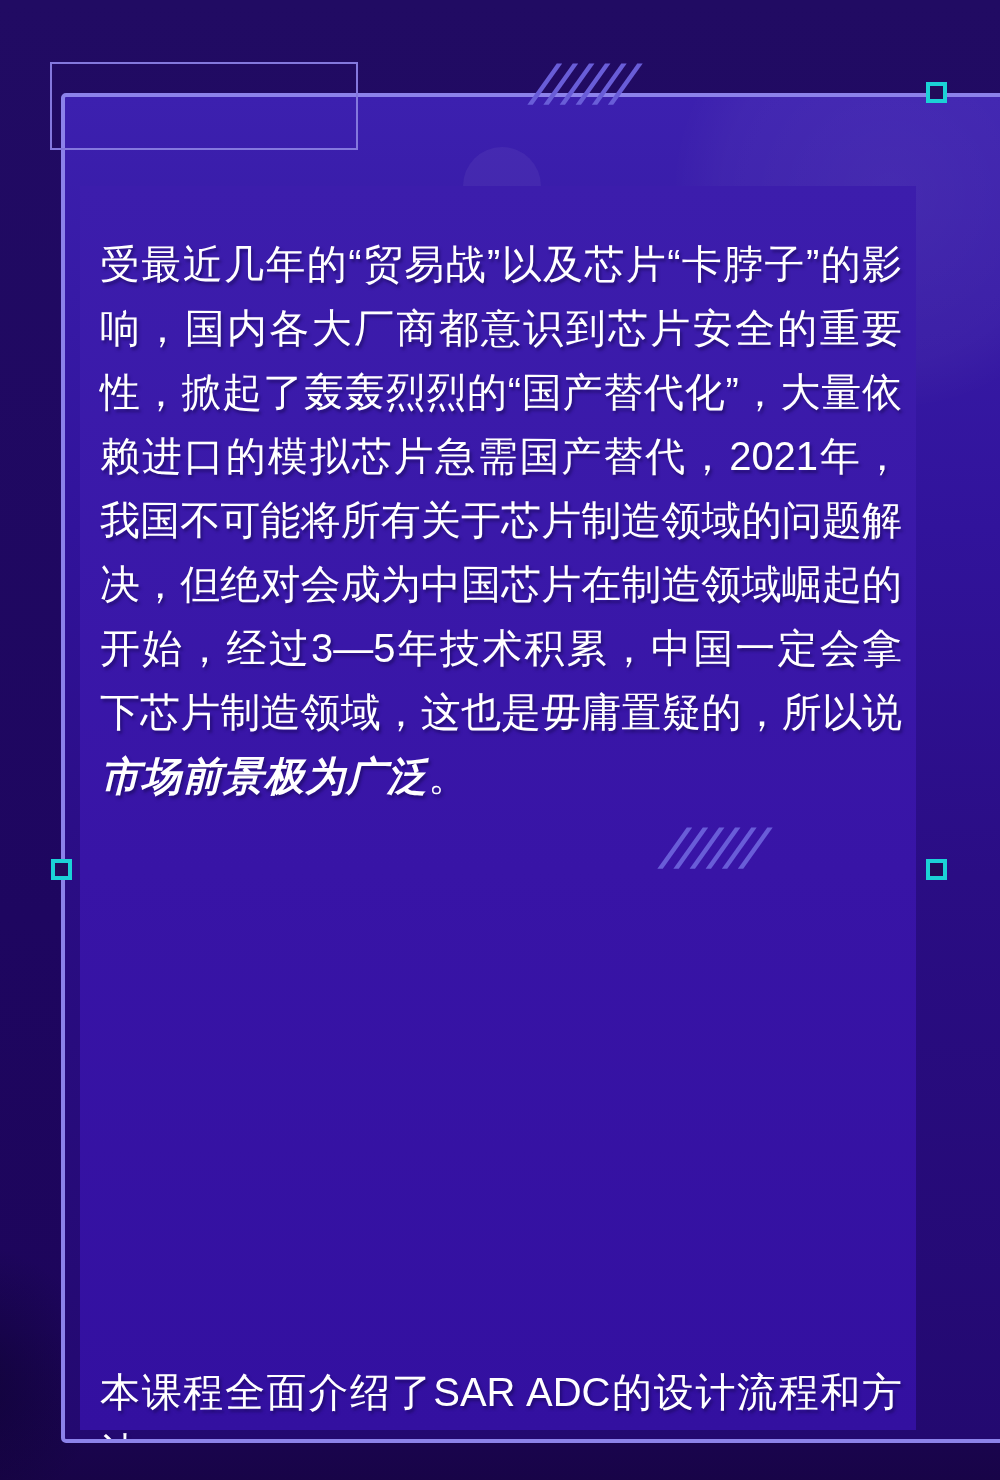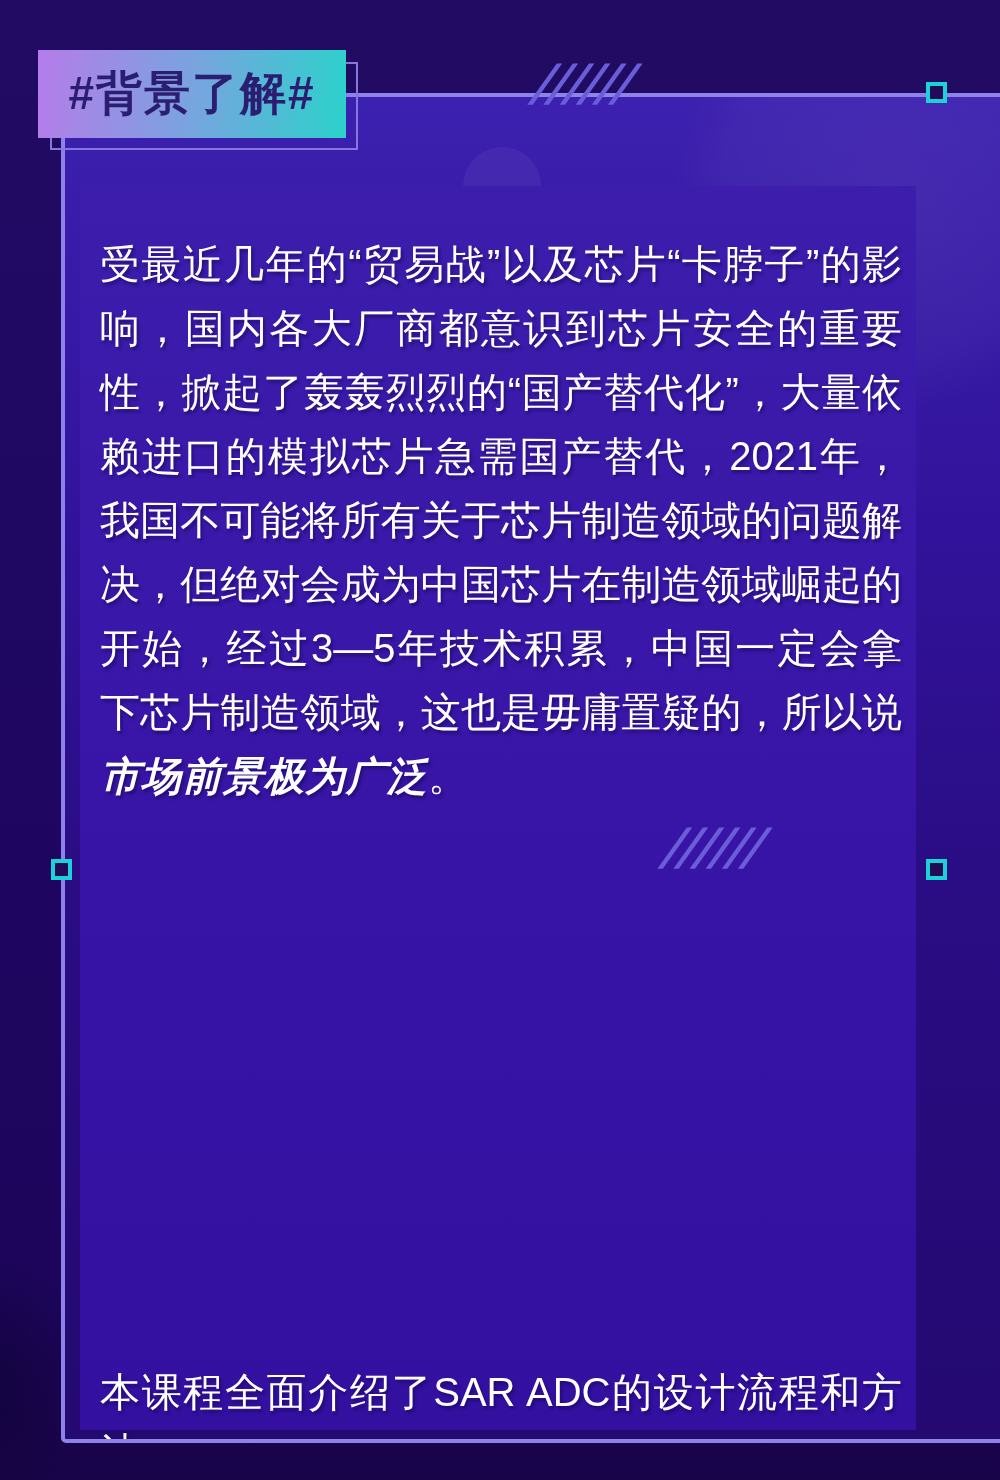--- a/index.html
+++ b/index.html
@@ -75,23 +75,20 @@
     <div class="deco-circle circle-small"></div>
     <div class="deco-circle circle-big"></div>
 
     <div class="inner">
       <p class="para para1"><span class="seg-normal">受最近几年的“贸易战”以及芯片“卡脖子”的影响，国内各大厂商都意识到芯片安全的重要性，掀起了轰轰烈烈的“国产替代化”，大量依赖进口的模拟芯片急需国产替代，2021年，我国不可能将所有关于芯片制造领域的问题解决，但绝对会成为中国芯片在制造领域崛起的开始，经过3—5年技术积累，中国一定会拿下芯片制造领域，这也是毋庸置疑的，所以说</span><span class="seg-em">市场前景极为广泛</span><span class="seg-normal">。</span></p>
       <p class="para para3"><span class="seg-normal">本课程全面介绍了SAR ADC的设计流程和方法。</span></p>
     </div>
   </div>
 
   <div class="badge-outline"></div>
-  <div class="badge">
-    <span class="badge-text">#背景了解#</span>
-  </div>
 
   <div class="slashes slashes-top">//////</div>
   <div class="slashes slashes-mid">//////</div>
 
   <div class="csq sq-tr"></div>
   <div class="csq sq-left"></div>
   <div class="csq sq-right"></div>
 
 </div>
 

